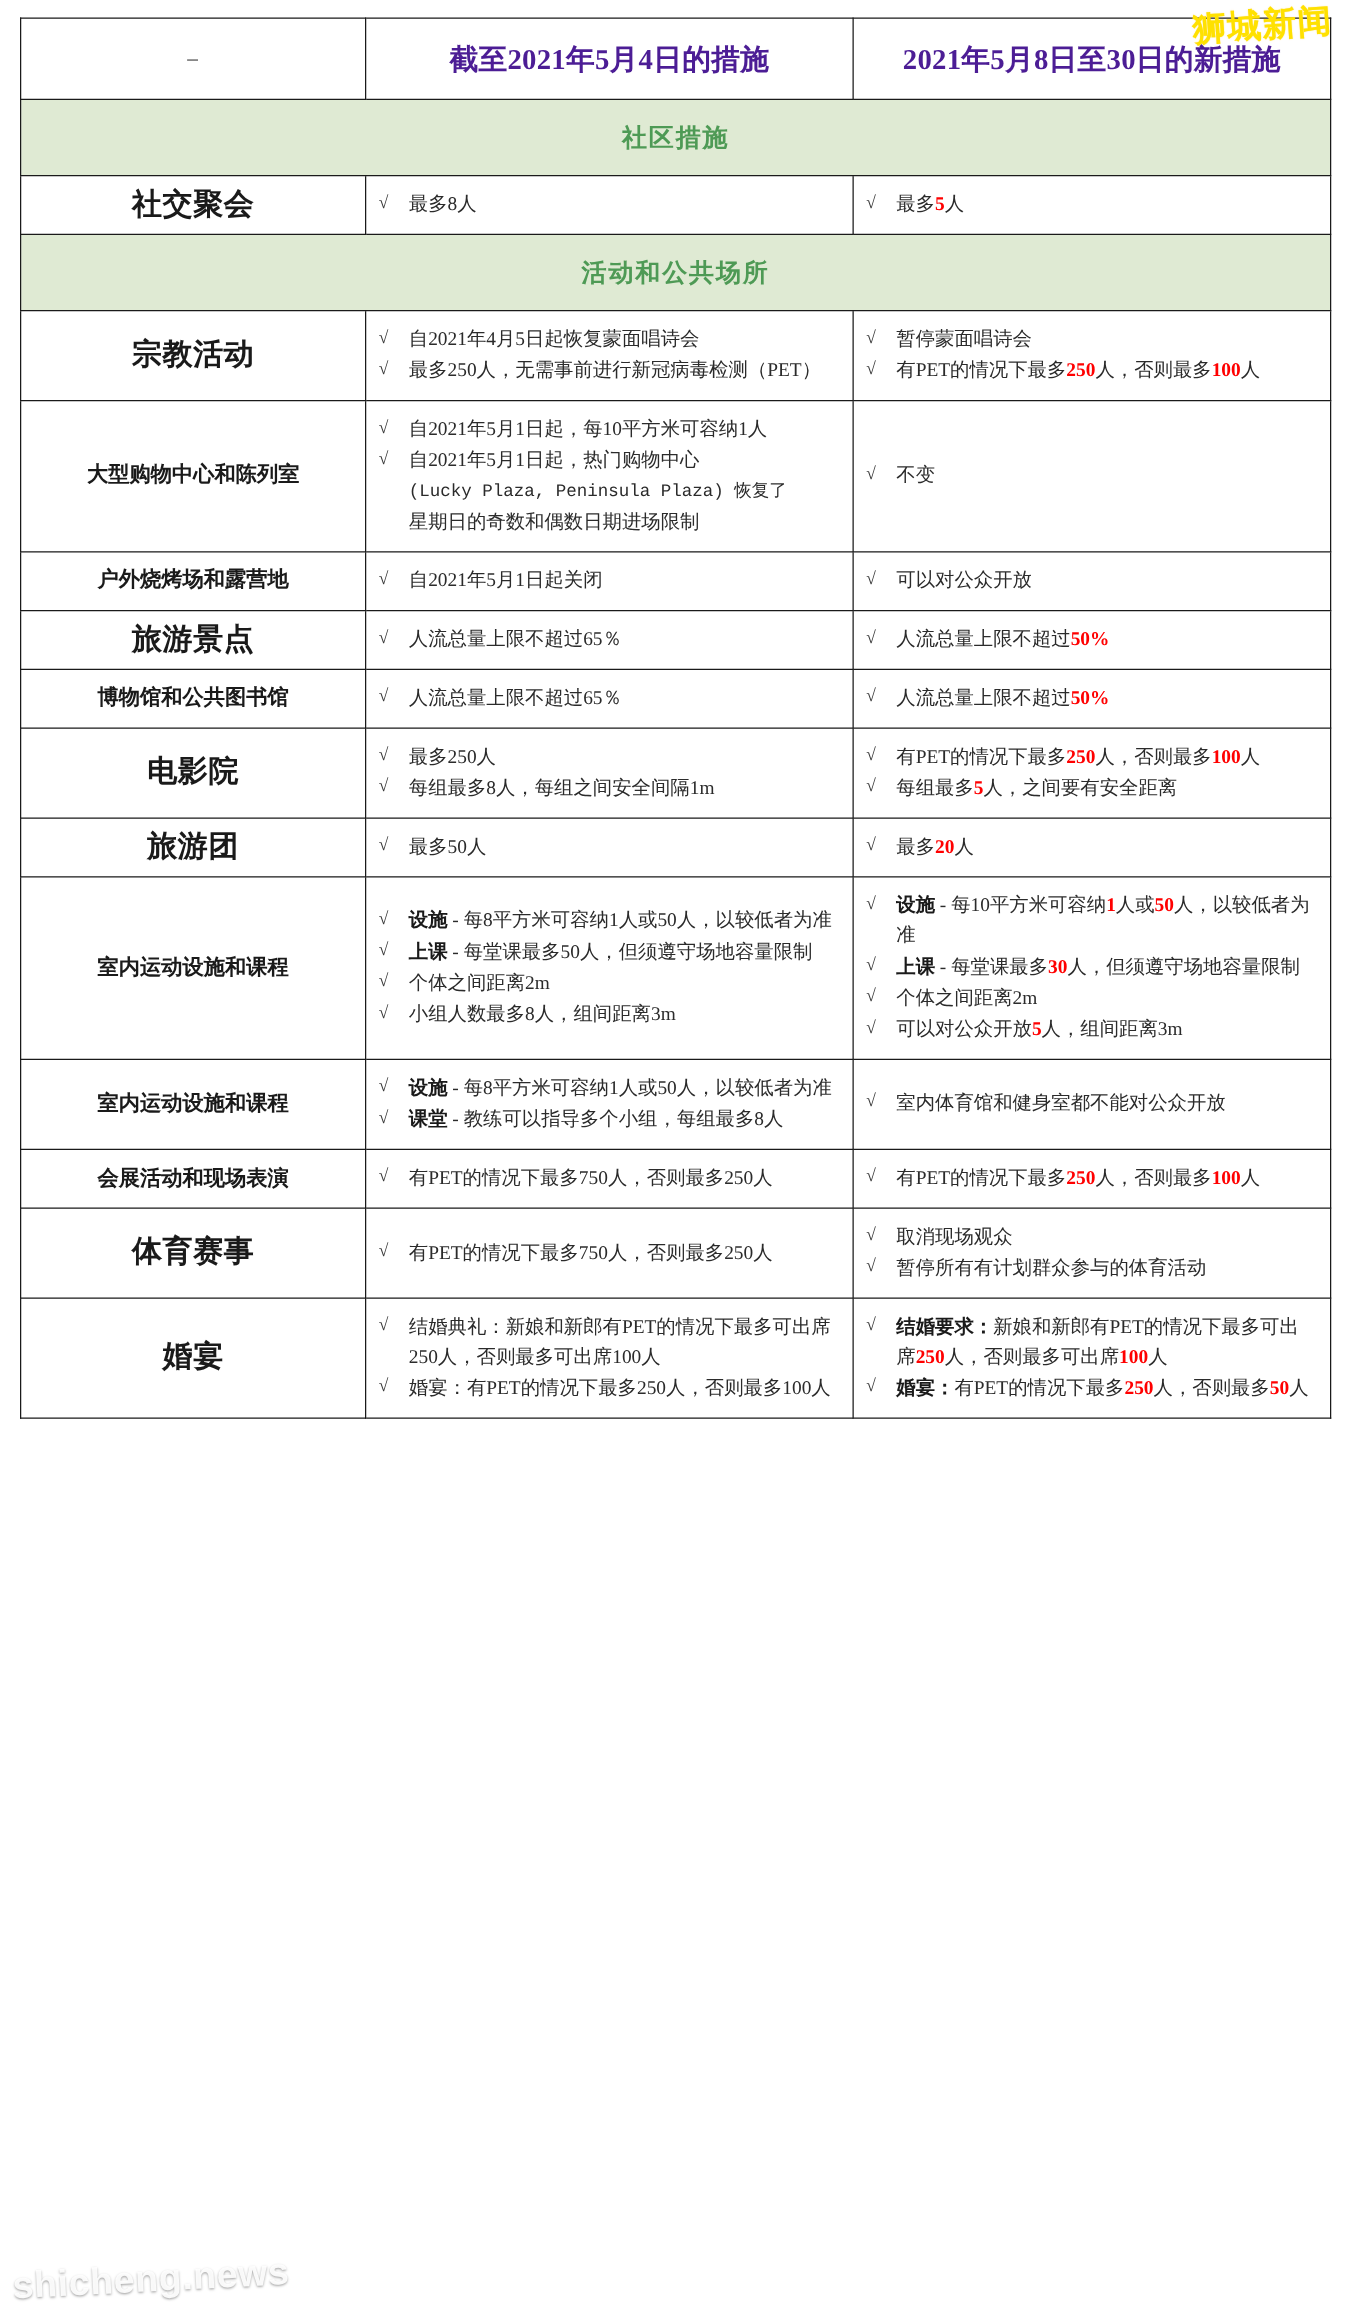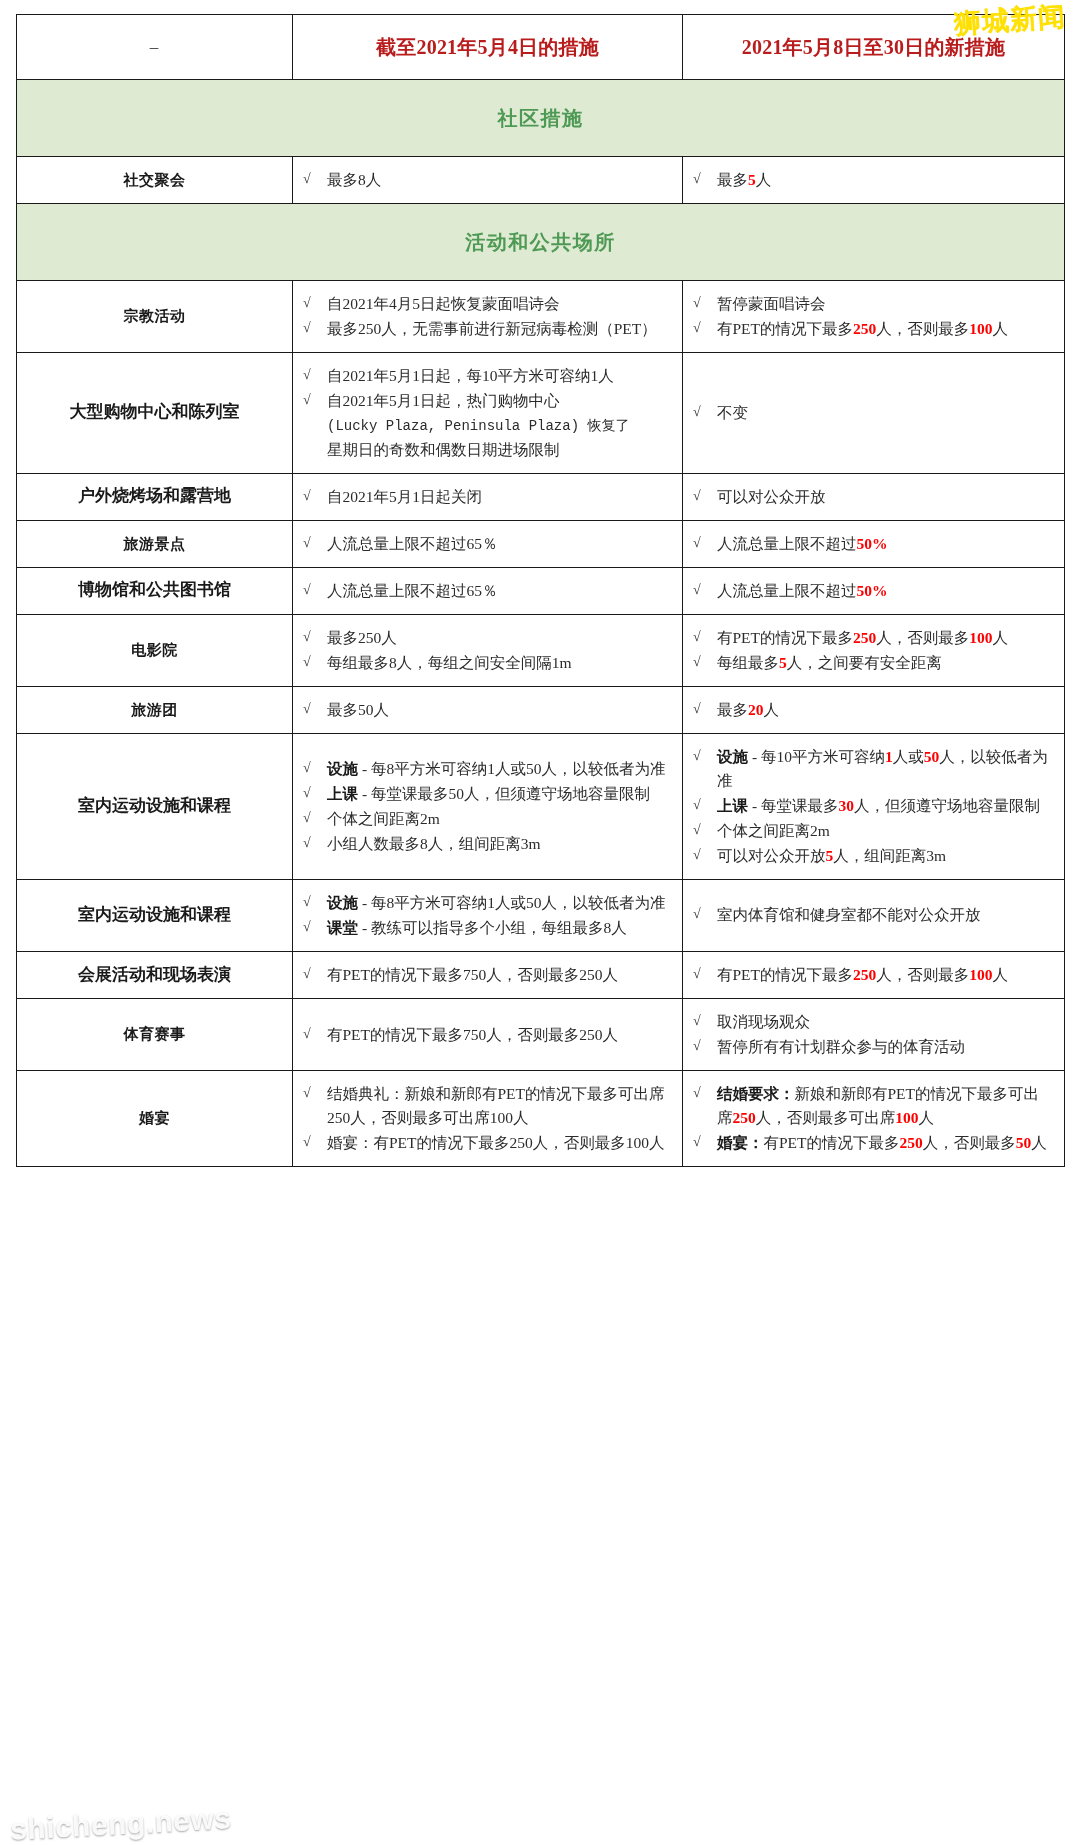--- a/index.html
+++ b/index.html
@@ -31,48 +31,48 @@
   col.c1{width:276px;}
   col.c2{width:390px;}
   col.c3{width:382px;}
 
   
   .hdr-cell{height:64px;text-align:center;}
   .hdr-dash{
     font-size:17px;color:#333;letter-spacing:1px;
   }
   .hdr-red{
-    color:#b91c1c;
+    color:#4c1d95;
     font-weight:bold;
-    font-size:20px;
+    font-size:23px;
     letter-spacing:.2px;
     white-space:nowrap;
   }
 
   
   tr.section td{
     background:#dfeAd3;
     background:#deeAd2;
     border:1.5px solid #1a1a1a;
   }
   .section-band{
     background:#dfead3;
-    height:76px;
+    height:60px;
     text-align:center;
     color:#4e9a55;
     font-size:20px;
     font-weight:bold;
     letter-spacing:1.5px;
     display:flex;align-items:center;justify-content:center;
   }
 
   
   .rowlabel{
     text-align:center;
-    font-size:15px;
+    font-size:24px;
     font-weight:bold;
     color:#1a1a1a;
     letter-spacing:.5px;
     padding:6px 4px;
     line-height:1.35;
   }
   .rowlabel.sm{font-size:17px;letter-spacing:0;}
 
   
   .cell{

